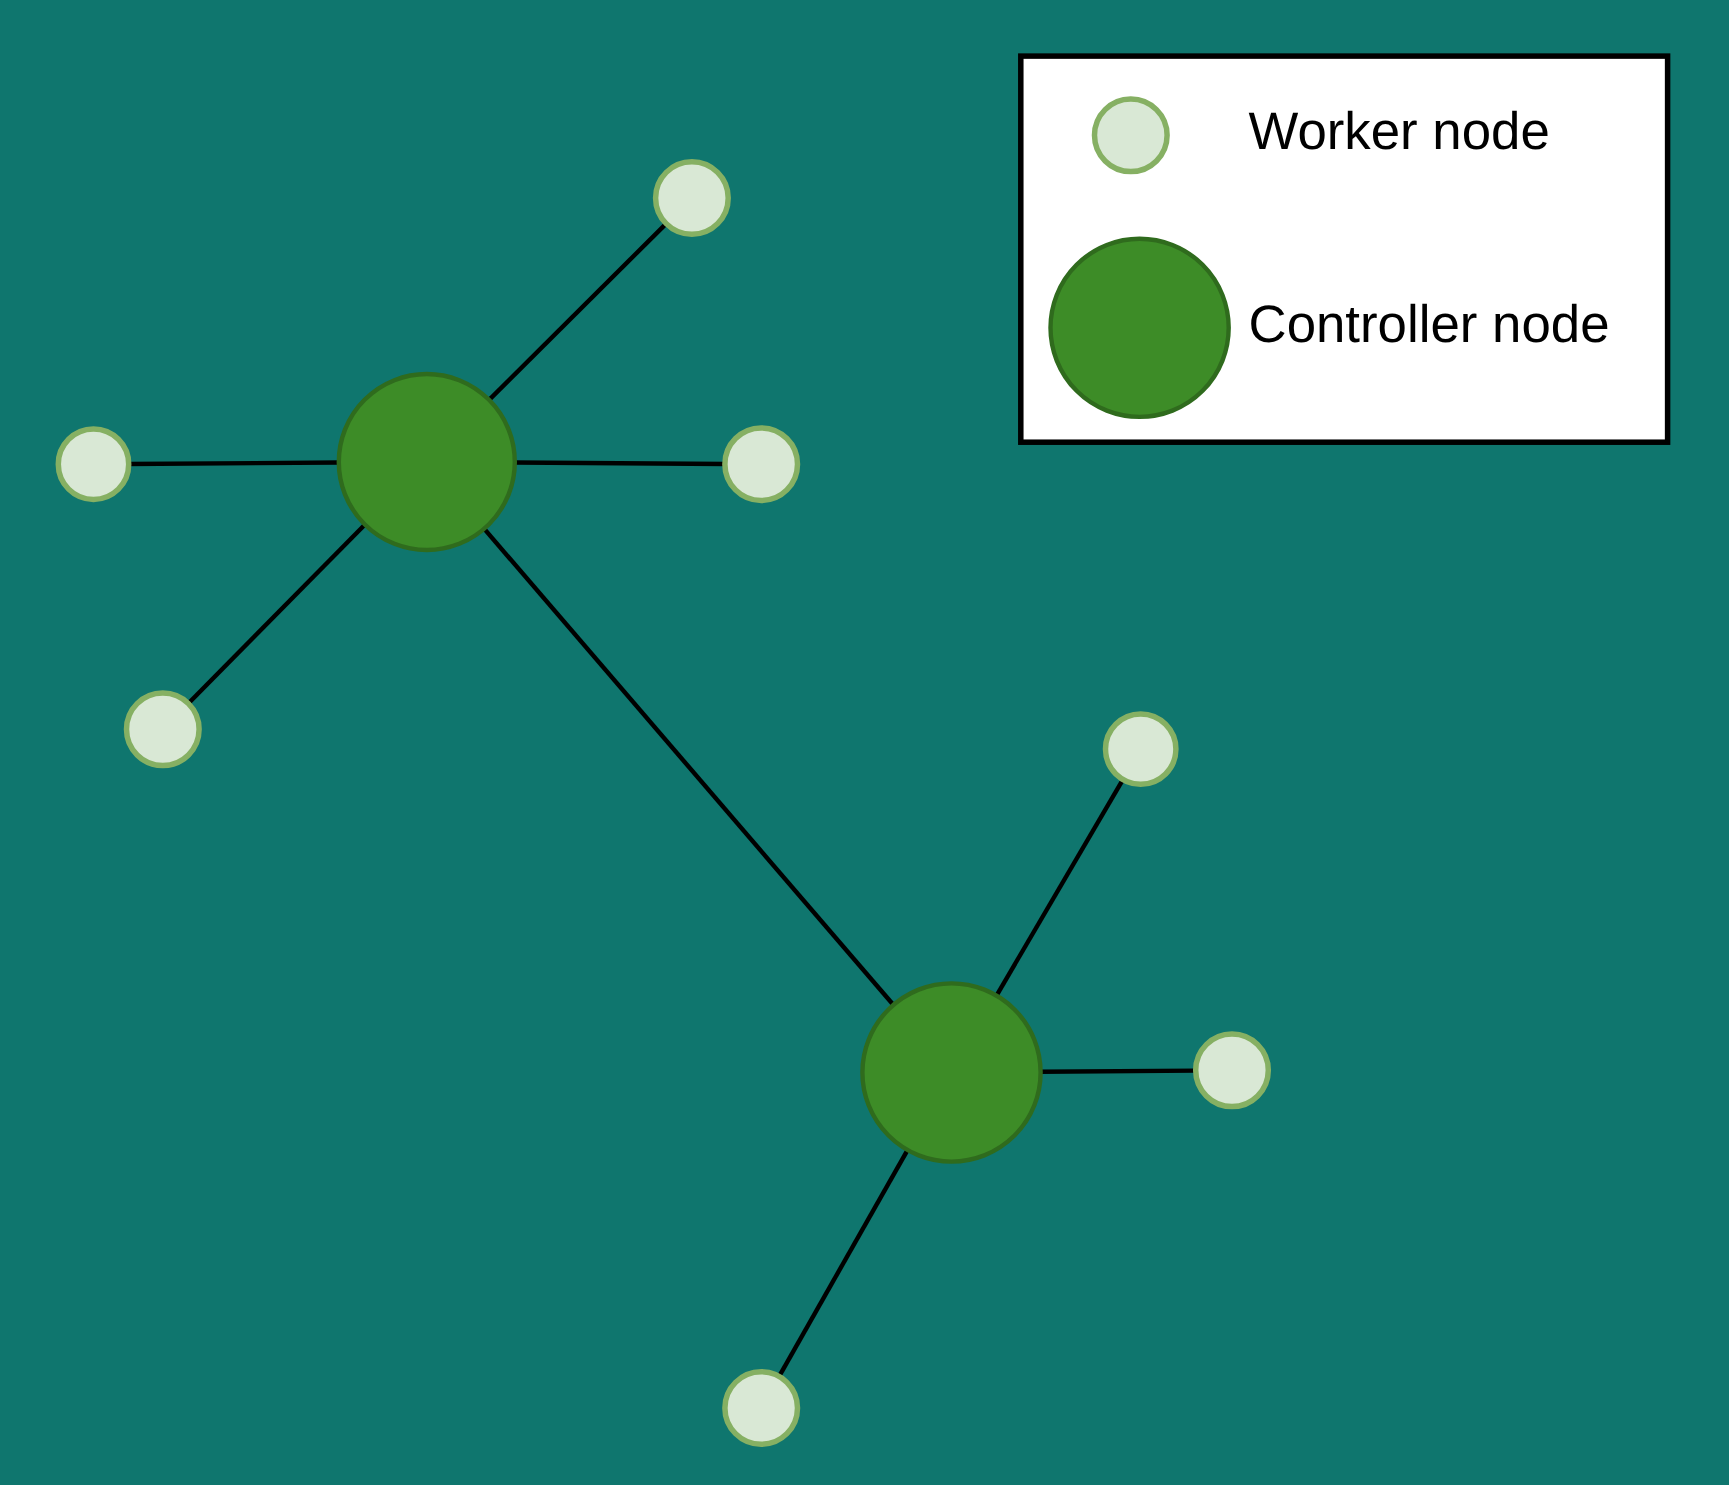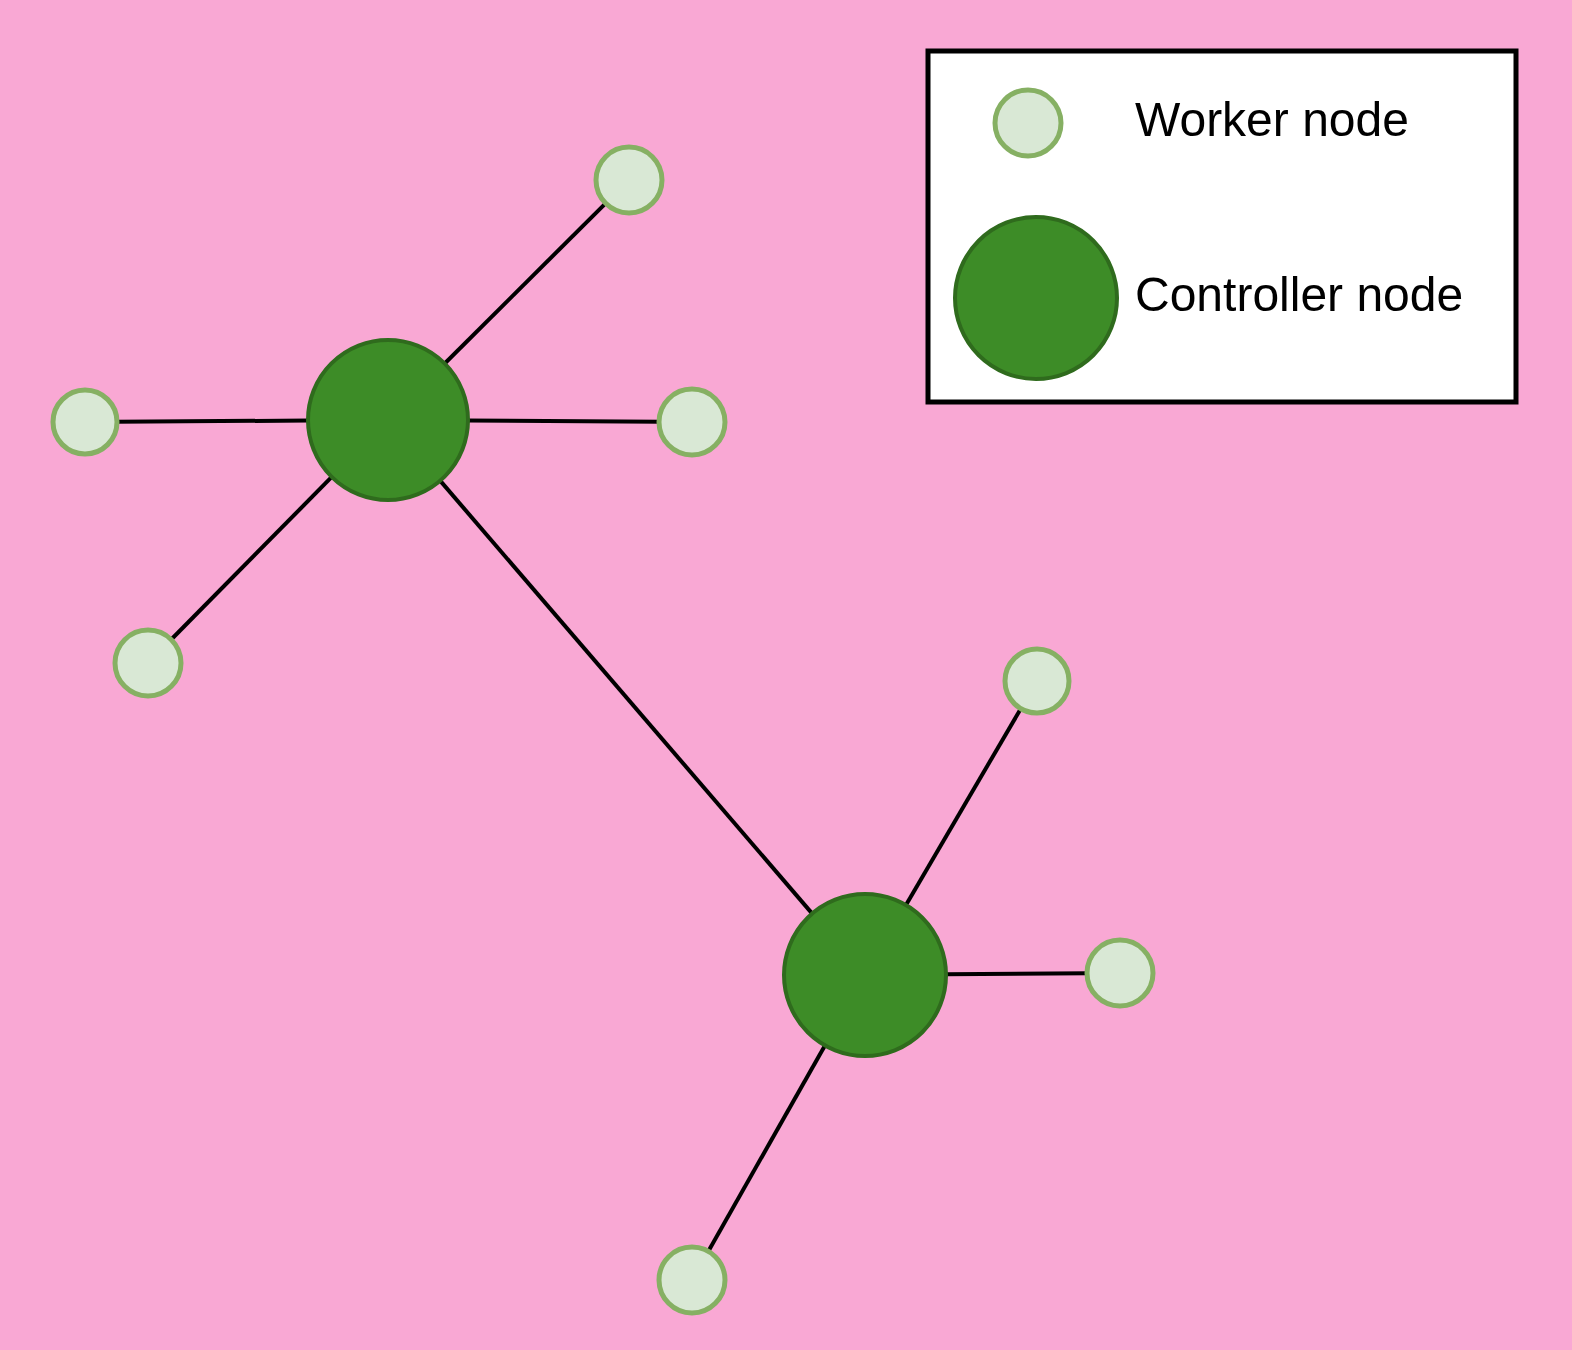--- a/index.html
+++ b/index.html
@@ -8,21 +8,21 @@
     padding: 0;
     background: #ffffff;
   }
   body {
     font-family: "Liberation Sans", sans-serif;
   }
   #diagram-root {
     position: relative;
     width: 1572px;
     height: 1350px;
-    background: #f9a8d4;
+    background: #0f766e;
     overflow: hidden;
   }
   #graph-svg {
     position: absolute;
     top: 0;
     left: 0;
     width: 1572px;
     height: 1350px;
     display: block;
   }

